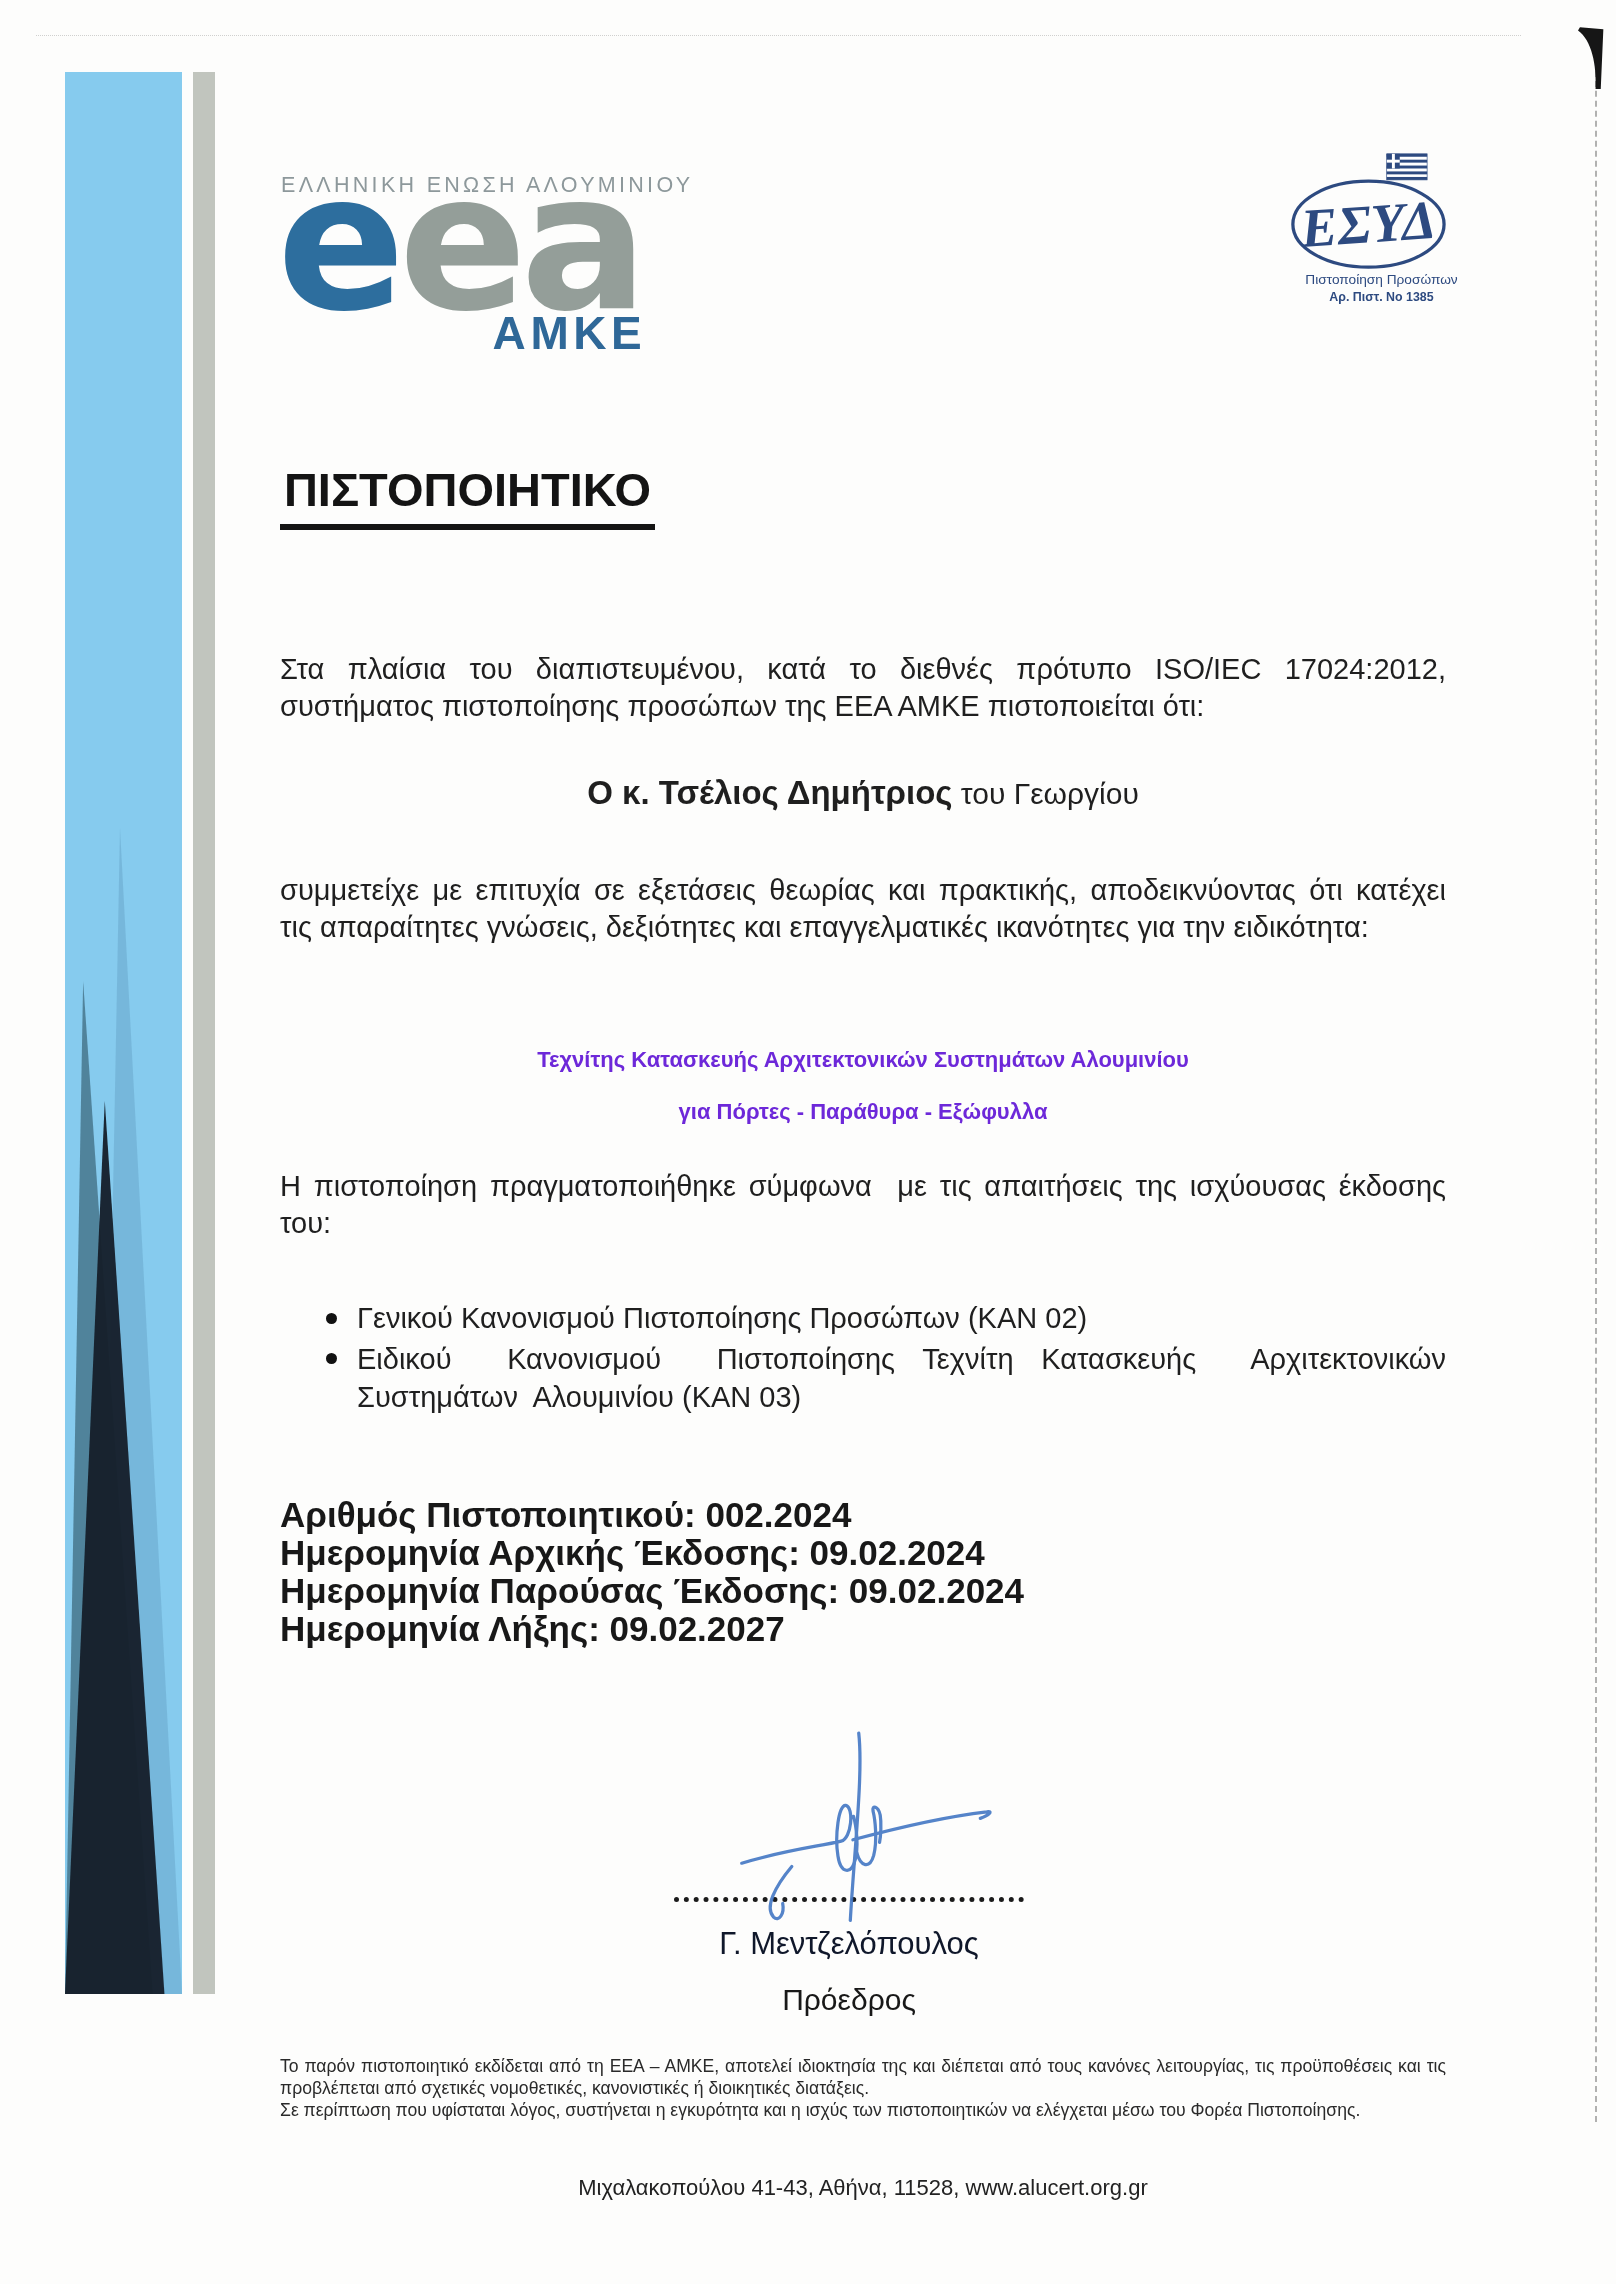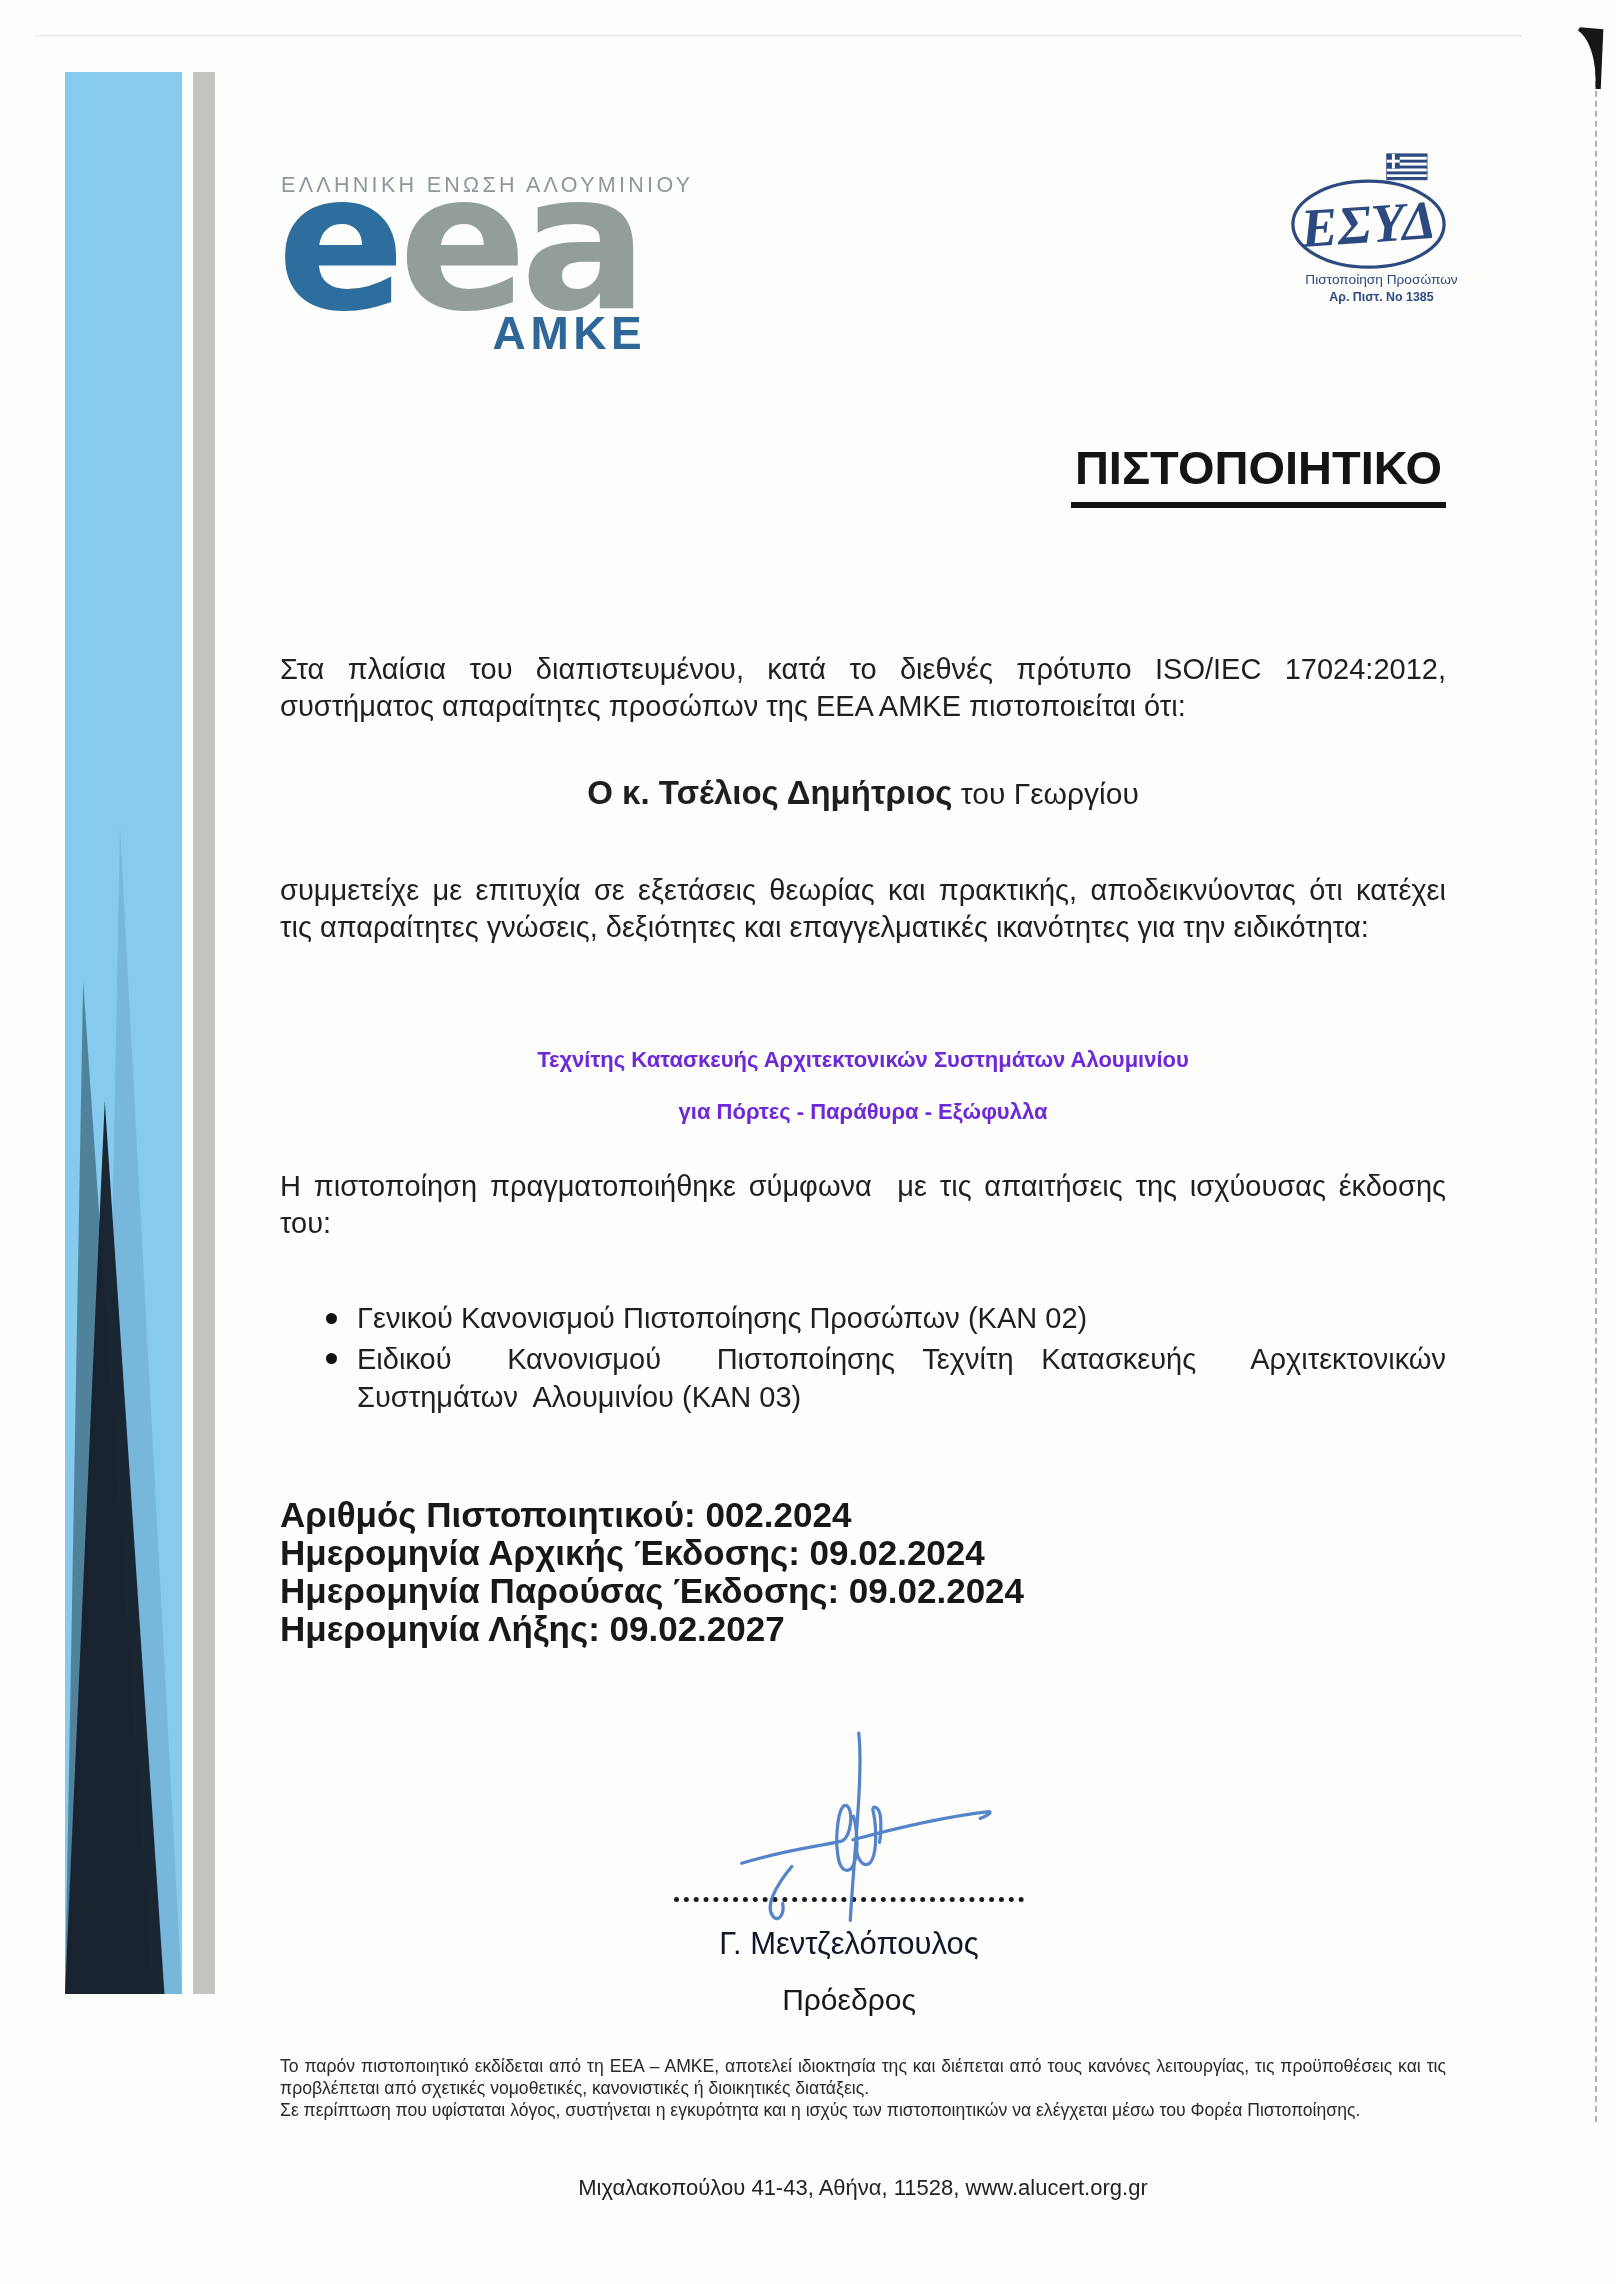--- a/index.html
+++ b/index.html
@@ -42,21 +42,21 @@
   .esyd-logo{position:absolute;left:1287px;top:151px;width:189px;height:195px;
     color:#2d4a80;}
   .esyd-sub1{position:absolute;left:0;top:121px;width:100%;text-align:center;
     font-size:13.7px;white-space:nowrap;}
   .esyd-sub2{position:absolute;left:0;top:139px;width:100%;text-align:center;
     font-size:12.4px;font-weight:bold;white-space:nowrap;}
   
   .content{position:absolute;left:280px;width:1166px;}
   .line{white-space:pre-wrap;}
   .stretch{text-align:justify;text-align-last:justify;}
-  .title-wrap{top:440px;text-align:right;}
+  .title-wrap{top:462px;text-align:left;}
   .title-text{display:inline-block;font-size:47px;font-weight:bold;letter-spacing:0px;
     border-bottom:6.5px solid #141414;padding:0 3.9px 6.5px 3.9px;color:#141414;}
   .body-text{font-size:29px;line-height:37px;}
   .p-intro{top:651px;}
   .name-line{top:774px;text-align:center;}
   .name-bold{font-size:33px;font-weight:bold;}
   .name-reg{font-size:30px;}
   .p-body{top:872px;}
   .specialty{top:1034px;text-align:center;font-size:22px;font-weight:bold;line-height:52px;color:#6d28d9;}
   .p-req{top:1168px;}
@@ -119,21 +119,21 @@
     <div class="esyd-sub1">Πιστοποίηση Προσώπων</div>
     <div class="esyd-sub2">Αρ. Πιστ. Νο 1385</div>
   </div>
 
   <div class="content title-wrap">
     <span class="title-text">ΠΙΣΤΟΠΟΙΗΤΙΚΟ</span>
   </div>
 
   <div class="content body-text p-intro">
     <div class="line stretch">Στα πλαίσια του διαπιστευμένου, κατά το διεθνές πρότυπο ISO/IEC 17024:2012,</div>
-    <div class="line">συστήματος απαραίτητες προσώπων της ΕΕΑ ΑΜΚΕ πιστοποιείται ότι:</div>
+    <div class="line">συστήματος πιστοποίησης προσώπων της ΕΕΑ ΑΜΚΕ πιστοποιείται ότι:</div>
   </div>
 
   <div class="content name-line">
     <span class="name-bold">Ο κ. Τσέλιος Δημήτριος</span><span class="name-reg"> του Γεωργίου</span>
   </div>
 
   <div class="content body-text p-body">
     <div class="line stretch">συμμετείχε με επιτυχία σε εξετάσεις θεωρίας και πρακτικής, αποδεικνύοντας ότι κατέχει</div>
     <div class="line">τις απαραίτητες γνώσεις, δεξιότητες και επαγγελματικές ικανότητες για την ειδικότητα:</div>
   </div>

